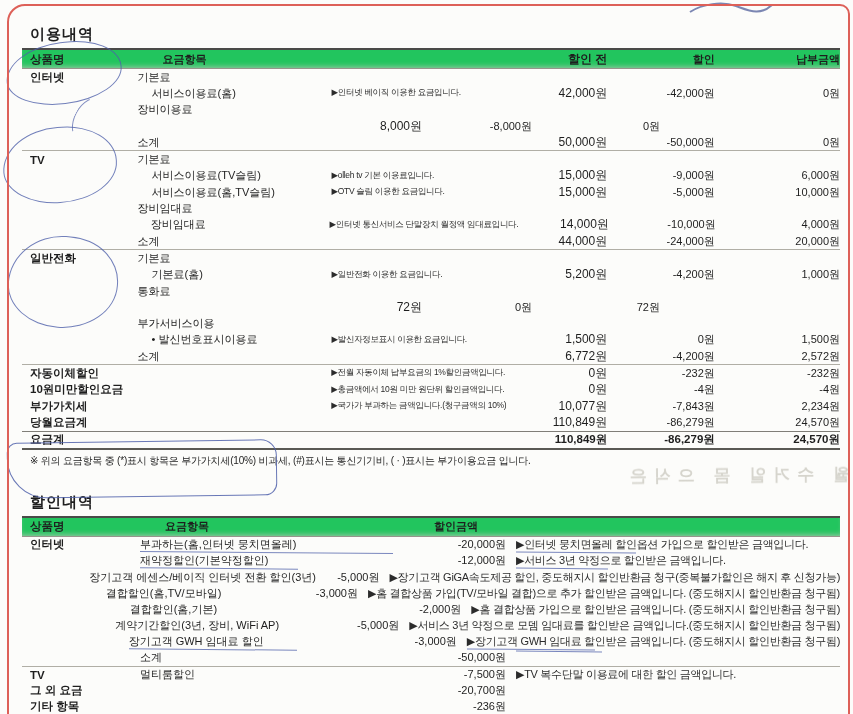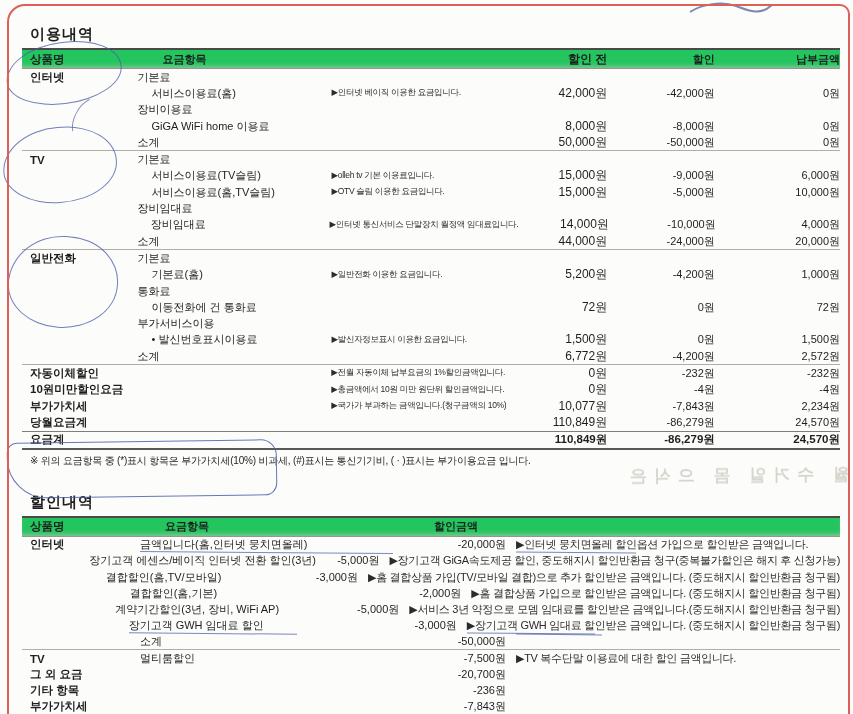--- a/index.html
+++ b/index.html
@@ -81,21 +81,20 @@
       <div class="t-row">
           <span class="c-prod"></span>
           <span class="c-item">장비이용료</span>
           <span class="c-desc"></span>
           <span class="c-pre"></span>
           <span class="c-disc"></span>
           <span class="c-pay"></span>
         </div>
       <div class="t-row">
           <span class="c-prod"></span>
-          <span class="c-item i2">GiGA WiFi home 이용료</span>
           <span class="c-desc"></span>
           <span class="c-pre">8,000원</span>
           <span class="c-disc">-8,000원</span>
           <span class="c-pay">0원</span>
         </div>
       <div class="t-row sec-end">
           <span class="c-prod"></span>
           <span class="c-item">소계</span>
           <span class="c-desc"></span>
           <span class="c-pre">50,000원</span>
@@ -171,21 +170,20 @@
       <div class="t-row">
           <span class="c-prod"></span>
           <span class="c-item">통화료</span>
           <span class="c-desc"></span>
           <span class="c-pre"></span>
           <span class="c-disc"></span>
           <span class="c-pay"></span>
         </div>
       <div class="t-row">
           <span class="c-prod"></span>
-          <span class="c-item i2">이동전화에 건 통화료</span>
           <span class="c-desc"></span>
           <span class="c-pre">72원</span>
           <span class="c-disc">0원</span>
           <span class="c-pay">72원</span>
         </div>
       <div class="t-row">
           <span class="c-prod"></span>
           <span class="c-item">부가서비스이용</span>
           <span class="c-desc"></span>
           <span class="c-pre"></span>
@@ -257,23 +255,29 @@
       <div class="sec-title">할인내역</div>
       <div class="t-head">
         <span class="c-prod">상품명</span>
         <span class="d-item ctr bold">요금항목</span>
         <span class="d-amt hd bold">할인금액</span>
         <span class="d-desc"></span>
       </div>
 
       <div class="d-row">
           <span class="c-prod">인터넷</span>
-          <span class="d-item"><span>금액입니다(홈,인터넷 뭉치면올레)</span><i class="pen-line" style="width:253px;"></i></span>
+          <span class="d-item"><span>부과하는(홈,인터넷 뭉치면올레)</span><i class="pen-line" style="width:253px;"></i></span>
           <span class="d-amt">-20,000원</span>
           <span class="d-desc"><span>▶인터넷 뭉치면올레 할인옵션 가입으로 할인받은 금액입니다.</span><i class="pen-line" style="width:120px;left:10px;"></i></span>
+        </div>
+      <div class="d-row">
+          <span class="c-prod"></span>
+          <span class="d-item"><span>재약정할인(기본약정할인)</span><i class="pen-line" style="width:158px;"></i></span>
+          <span class="d-amt">-12,000원</span>
+          <span class="d-desc"><span>▶서비스 3년 약정으로 할인받은 금액입니다.</span><i class="pen-line" style="width:92px;left:10px;"></i></span>
         </div>
       <div class="d-row">
           <span class="c-prod"></span>
           <span class="d-item">장기고객 에센스/베이직 인터넷 전환 할인(3년)</span>
           <span class="d-amt">-5,000원</span>
           <span class="d-desc">▶장기고객 GiGA속도제공 할인, 중도해지시 할인반환금 청구(중복불가할인은 해지 후 신청가능)</span>
         </div>
       <div class="d-row">
           <span class="c-prod"></span>
           <span class="d-item">결합할인(홈,TV/모바일)</span>

